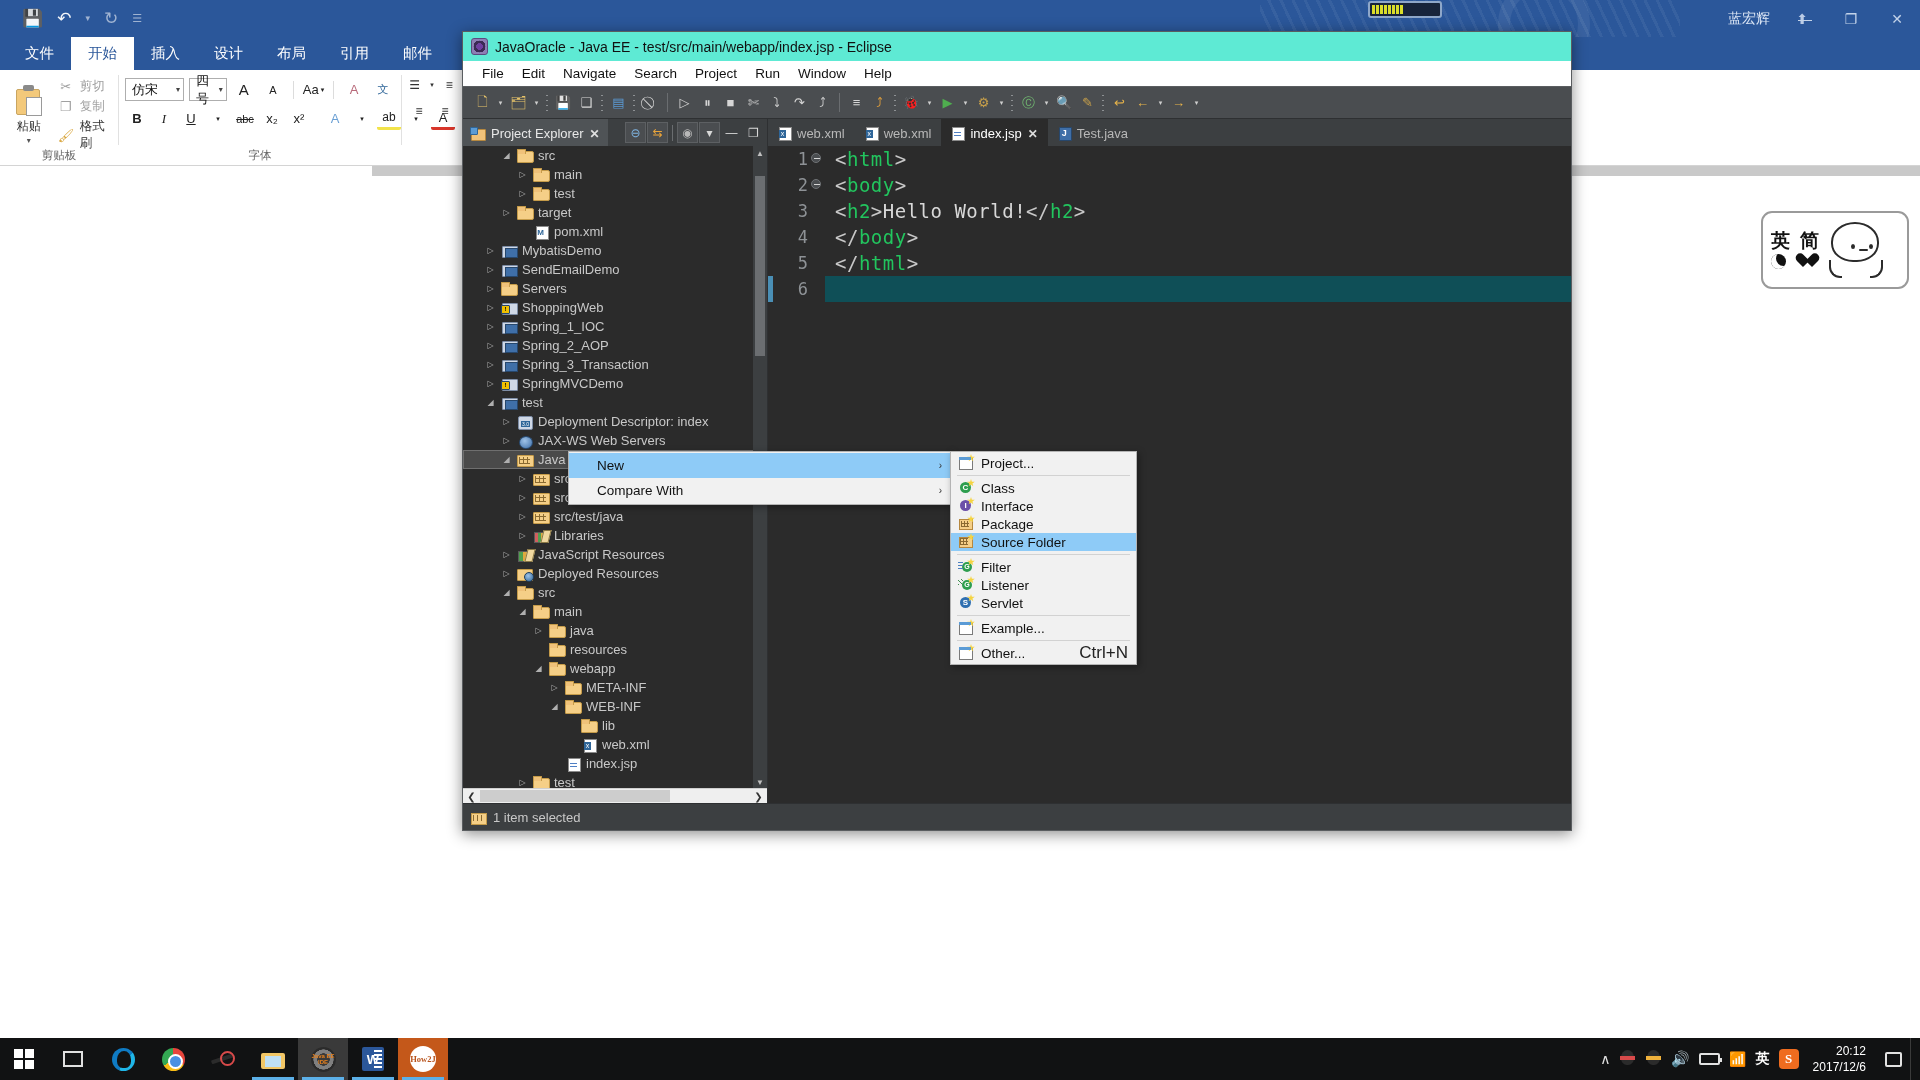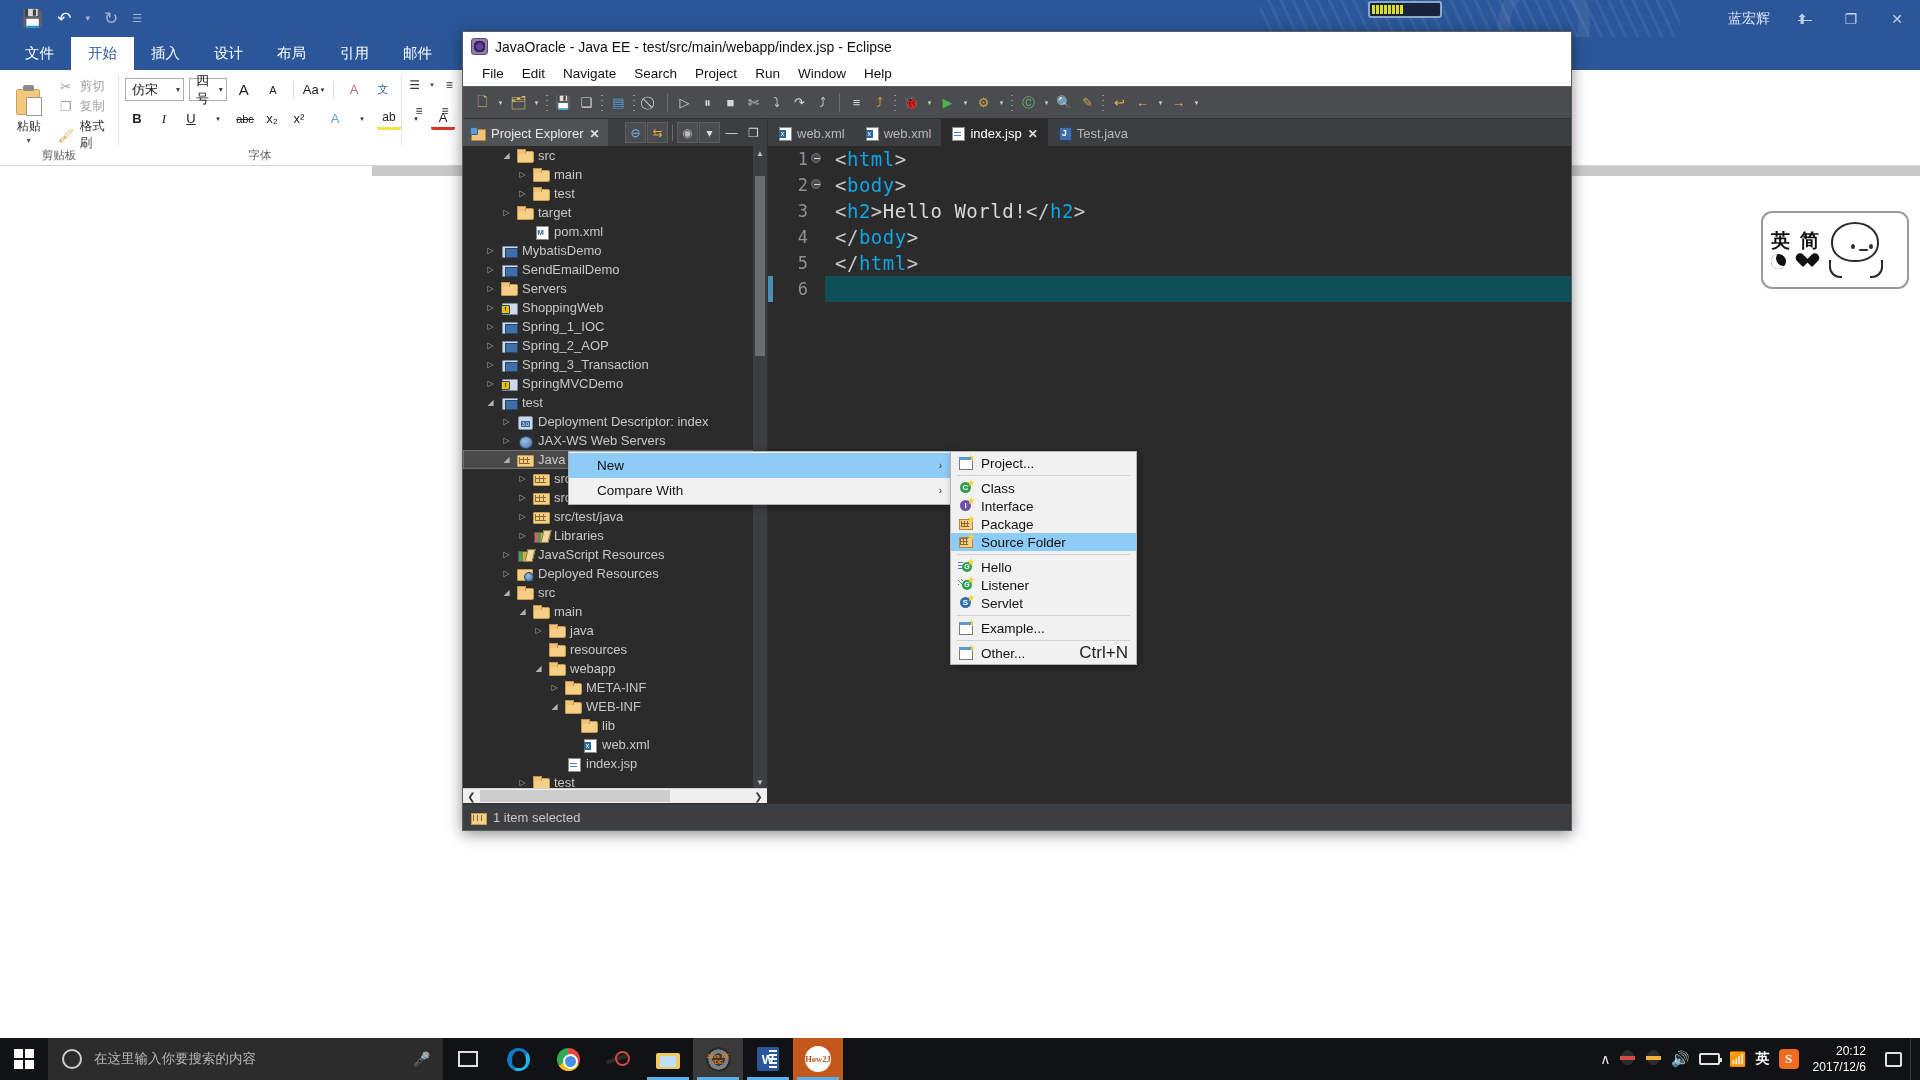--- a/index.html
+++ b/index.html
@@ -135,21 +135,21 @@
   .wsb-item { cursor:pointer; white-space:nowrap; }
 
   
   #eclipse {
     position:absolute; left:462px; top:31px; width:1110px; height:800px;
     background:#3c3f41; border:1px solid #5a5d60;
     box-shadow:0 3px 14px rgba(0,0,0,.45);
     display:flex; flex-direction:column;
   }
   .ecl-title {
-    height:29px; background:#ffffff; display:flex; align-items:center;
+    height:29px; background:#5eead4; display:flex; align-items:center;
     padding-left:8px; gap:7px; flex-shrink:0;
   }
   .ecl-title-ico {
     width:17px; height:17px; border-radius:3px;
     background:radial-gradient(circle at 50% 50%, #6f3fa0 0 30%, #3b2a55 32% 55%, #8d7fb5 57% 100%);
     border:1px solid #5b4a80; flex-shrink:0;
   }
   .ecl-title-txt { font-size:14px; color:#111; white-space:nowrap; }
 
   .ecl-menu {
@@ -368,21 +368,21 @@
     position:absolute; left:0; top:0; width:10px; height:10px; border-radius:50%;
     background:#4a4d50; border:1px solid #6f7275;
   }
   .fold i:after {
     content:''; position:absolute; left:2px; top:4px; width:6px; height:1px; background:#d6d6d6;
   }
   .codetxt {
     font-family:"DejaVu Sans Mono", monospace; font-size:19px; letter-spacing:.5px;
     padding-left:10px; white-space:pre;
   }
-  .tag { color:#0ea5e9;text-align:right; }
+  .tag { color:#22c55e;text-align:right; }
   .brk { color:#c8c8c8; }
   .txt { color:#d8d8d8; }
   .cur-line { position:absolute; left:0; right:0; height:26px; background:#0f4f57; }
   .cur-bar { position:absolute; left:0; width:5px; height:26px; background:#4a8fb5; }
 
   .ecl-status {
     height:27px; background:#3c3f41; border-top:1px solid #2e3032;
     display:flex; align-items:center; gap:7px; padding-left:8px; flex-shrink:0;
   }
   .ecl-status .st-ico { width:15px; height:13px; position:relative; }
@@ -1111,21 +1111,21 @@
       <span class="ctx2-ico ci-srcf">
         <span class="ci-star"></span>
       </span>
       <span class="ctx2-lbl">Source Folder</span>
     </div>
     <div class="ctx2-sep"></div>
     <div class="ctx2-item">
       <span class="ctx2-ico ci-filter">
         <span class="ci-star"></span>
       </span>
-      <span class="ctx2-lbl">Hello</span>
+      <span class="ctx2-lbl">Filter</span>
     </div>
     <div class="ctx2-item">
       <span class="ctx2-ico ci-listener">
         <span class="ci-star"></span>
       </span>
       <span class="ctx2-lbl">Listener</span>
     </div>
     <div class="ctx2-item">
       <span class="ctx2-ico ci-servlet">
         <span class="ci-star"></span>
@@ -1174,25 +1174,20 @@
 <div class="taskbar">
   <div class="tb-start">
     <div class="win">
         <i></i>
         <i></i>
         <i></i>
         <i></i>
       </div>
   </div>
 
-  <div class="tb-search">
-    <div class="circ"></div>
-    <div class="ph">在这里输入你要搜索的内容</div>
-    <div class="mic">🎤</div>
-  </div>
 
   <div class="tb-app">
     <div class="ic-taskview"></div>
   </div>
   <div class="tb-app">
     <div class="ic-edge"></div>
   </div>
   <div class="tb-app">
     <div class="ic-chrome"></div>
   </div>

